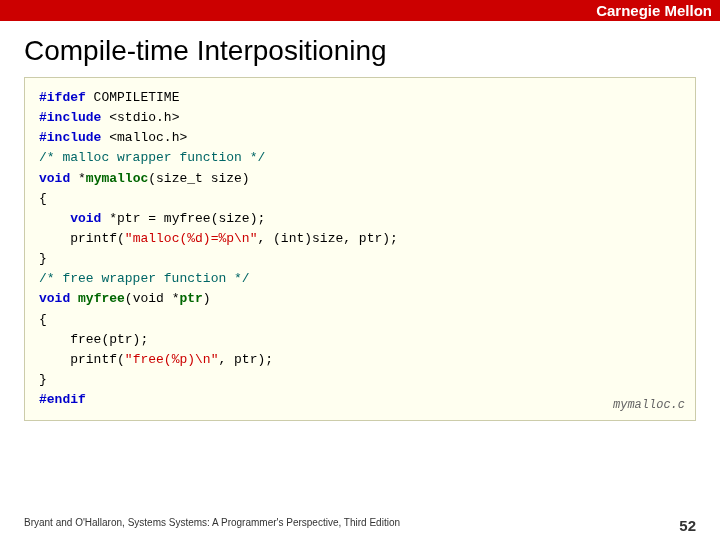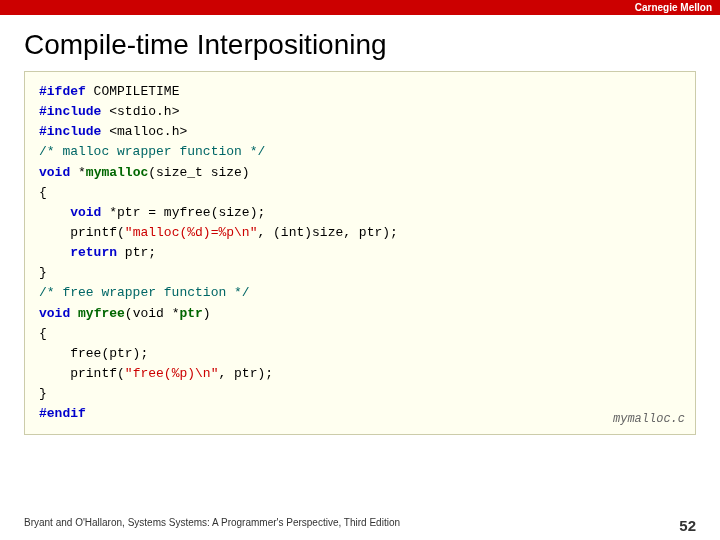--- a/index.html
+++ b/index.html
@@ -11,21 +11,21 @@
       font-family: Arial, sans-serif;
       overflow: hidden;
       position: relative;
     }
 
     .header-bar {
       background: #cc0000;
       color: white;
       text-align: right;
       padding: 2px 8px;
-      font-size: 10px;
+      font-size: 15px;
       font-weight: bold;
     }
 
     .slide-content {
       padding: 14px 24px 10px 24px;
     }
 
     .slide-title {
       font-size: 28px;
       font-weight: normal;
@@ -102,21 +102,20 @@
 
     <div class="code-line"><span class="kw-blue">#ifdef</span><span class="normal"> COMPILETIME</span></div>
       <div class="code-line"><span class="kw-blue">#include</span><span class="normal"> &lt;stdio.h&gt;</span></div>
       <div class="code-line"><span class="kw-blue">#include</span><span class="normal"> &lt;malloc.h&gt;</span></div>
       <div class="code-line"><span class="normal"></span></div>
       <div class="code-line"><span class="comment">/* malloc wrapper function */</span></div>
       <div class="code-line"><span class="kw-void">void</span><span class="normal"> *</span><span class="fn-name">mymalloc</span><span class="normal">(size_t size)</span></div>
       <div class="code-line"><span class="normal">{</span></div>
       <div class="code-line"><span class="kw-void">    void</span><span class="normal"> *ptr = myfree(size);</span></div>
       <div class="code-line"><span class="normal">    printf(</span><span class="str-red">"malloc(%d)=%p\n"</span><span class="normal">, (int)size, ptr);</span></div>
-      <div class="code-line"><span class="normal">    </span><span class="kw-return">return</span><span class="normal"> ptr;</span></div>
       <div class="code-line"><span class="normal">}</span></div>
       <div class="code-line"><span class="normal"></span></div>
       <div class="code-line"><span class="comment">/* free wrapper function */</span></div>
       <div class="code-line"><span class="kw-void">void</span><span class="normal"> </span><span class="fn-name">myfree</span><span class="normal">(void *</span><span class="fn-name">ptr</span><span class="normal">)</span></div>
       <div class="code-line"><span class="normal">{</span></div>
       <div class="code-line"><span class="normal">    free(ptr);</span></div>
       <div class="code-line"><span class="normal">    printf(</span><span class="str-red">"free(%p)\n"</span><span class="normal">, ptr);</span></div>
       <div class="code-line"><span class="normal">}</span></div>
       <div class="code-line"><span class="kw-blue">#endif</span></div>
       <div class="filename-label">mymalloc.c</div>

